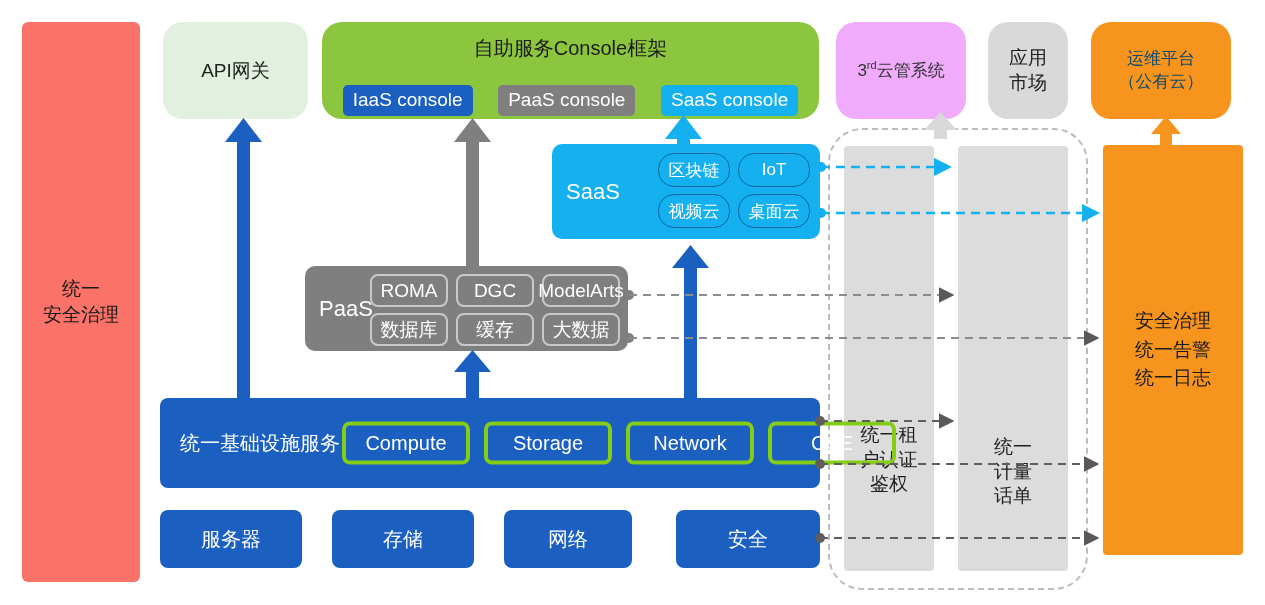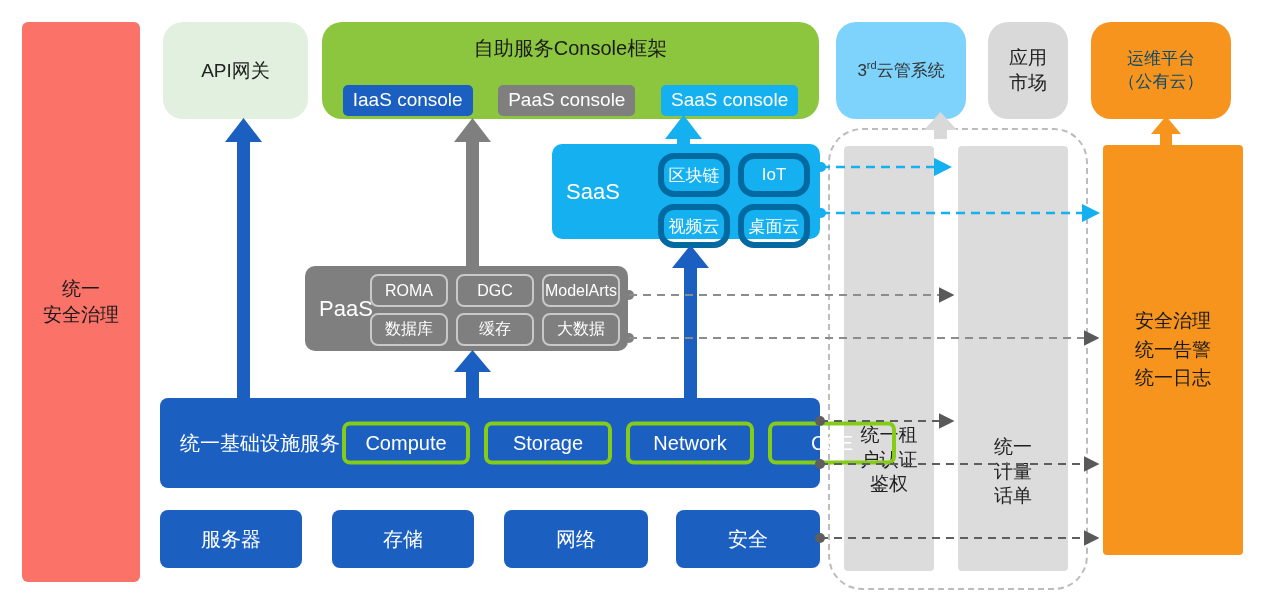--- a/index.html
+++ b/index.html
@@ -11,49 +11,49 @@
   #sec-panel{left:22px;top:22px;width:118px;height:560px;background:#fa7268;border-radius:6px;
              color:#1a1a1a;font-size:19px;line-height:1.38;font-weight:400;}
   
   #api-gw{left:163px;top:22px;width:145px;height:97px;background:#e2f0df;color:#222;font-size:19px;}
   
   #console-fw{left:322px;top:22px;width:497px;height:97px;background:#8cc63e;flex-direction:column;justify-content:flex-start;padding-top:13px;}
   #console-title{font-size:20px;color:#1b1b1b;}
   #console-pills{position:absolute;left:0;top:63px;width:497px;display:flex;justify-content:space-around;padding:0 8px;box-sizing:border-box;align-items:flex-end;}
   .cpill{border-radius:5px;padding:4px 10px 5px;font-size:19px;color:#fff;white-space:nowrap;}
   
-  #third-cloud{left:836px;top:22px;width:130px;height:97px;background:#7dd3fc;color:#333;font-size:17px;}
+  #third-cloud{left:836px;top:22px;width:130px;height:97px;background:#f0abfc;color:#333;font-size:17px;}
   #app-market{left:988px;top:22px;width:80px;height:97px;background:#d9d9d9;color:#222;font-size:19px;line-height:1.3;}
   
   #ops-top{left:1091px;top:22px;width:140px;height:97px;background:#f7941e;color:#0c4a6e;font-size:17px;line-height:1.35;}
   #ops-panel{left:1103px;top:145px;width:140px;height:410px;background:#f7941e;color:#1a1a1a;font-size:19px;line-height:1.5;border-radius:4px;}
 
   
   #saas{left:552px;top:144px;width:268px;height:95px;background:#15b0ef;border-radius:10px;}
   #saas-label{position:absolute;left:14px;top:50%;transform:translateY(-50%);color:#fff;font-size:22px;}
   #saas-grid{position:absolute;right:10px;top:9px;display:grid;grid-template-columns:72px 72px;grid-gap:7px 8px;}
-  .spill{height:32px;border:6px solid #0369a1;border-radius:16px;color:#fff;font-size:17px;display:flex;align-items:center;justify-content:center;}
+  .spill{height:32px;border:1px solid #0369a1;border-radius:16px;color:#fff;font-size:17px;display:flex;align-items:center;justify-content:center;}
 
   
   #paas{left:305px;top:266px;width:323px;height:85px;background:#7f7f7f;border-radius:10px;}
   #paas-label{position:absolute;left:14px;top:50%;transform:translateY(-50%);color:#fff;font-size:22px;}
   #paas-grid{position:absolute;right:8px;top:8px;display:grid;grid-template-columns:78px 78px 78px;grid-gap:6px 8px;}
-  .ppill{height:29px;border:2px solid #c9c9c9;border-radius:8px;color:#fff;font-size:16px;display:flex;align-items:center;justify-content:center;}
+  .ppill{height:29px;border:2px solid #c9c9c9;border-radius:8px;color:#fff;font-size:19px;display:flex;align-items:center;justify-content:center;}
 
   
   #infra{left:160px;top:398px;width:660px;height:90px;background:#1b5fc1;border-radius:8px;}
   #infra-label{position:absolute;left:20px;top:50%;transform:translateY(-50%);color:#fff;font-size:20px;white-space:nowrap;}
   #infra-pills{position:absolute;left:182px;top:50%;transform:translateY(-50%);display:flex;gap:14px;}
   .ipill{border:4px solid #84cc16;border-radius:8px;color:#fff;font-size:20px;padding:6px 14px;min-width:92px;text-align:center;}
 
   
   .hw{top:510px;height:58px;background:#1b5fc1;color:#fff;font-size:20px;border-radius:8px;}
   #hw0{left:160px;width:142px;}
   #hw1{left:332px;width:142px;}
-  #hw2{left:504px;width:144px;}
+  #hw2{left:504px;width:128px;}
   #hw3{left:676px;width:144px;}
 
   
   #dash-container{position:absolute;left:828px;top:128px;width:260px;height:462px;border:2px dashed #bcbcbc;border-radius:34px;box-sizing:border-box;}
   #col-auth{position:absolute;left:844px;top:146px;width:90px;height:425px;background:#dcdcdc;border-radius:4px;}
   #col-meter{position:absolute;left:958px;top:146px;width:110px;height:425px;background:#dcdcdc;border-radius:4px;}
   .colLabel{position:absolute;width:100%;text-align:center;color:#1f1f1f;font-size:19px;line-height:1.3;}
   #auth-label{top:277px;}
   #meter-label{top:289px;}
 

